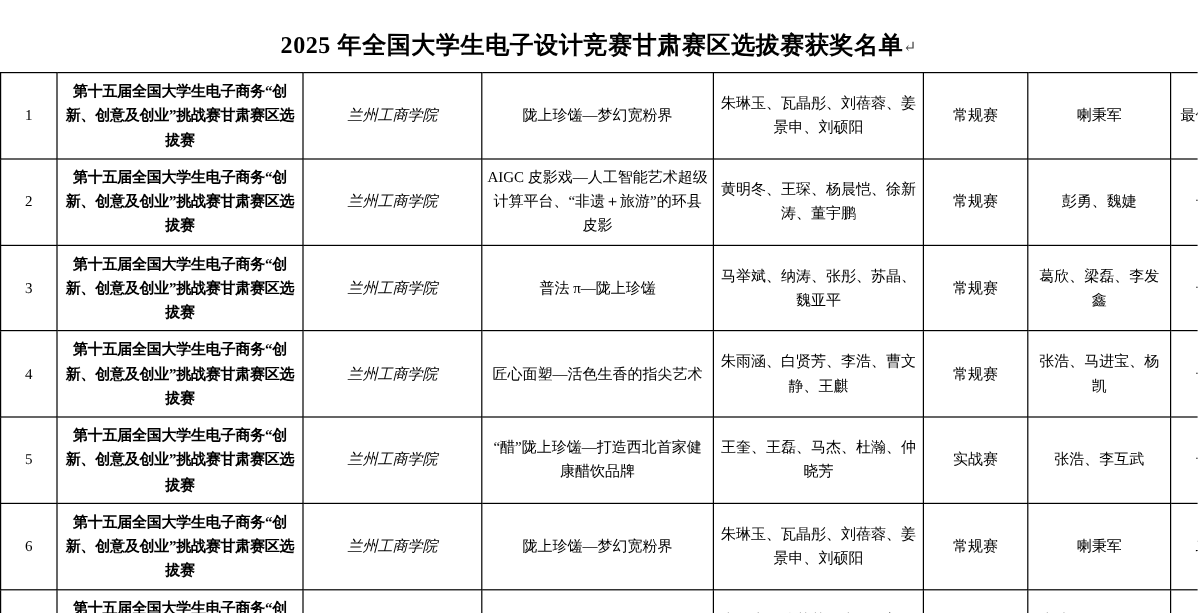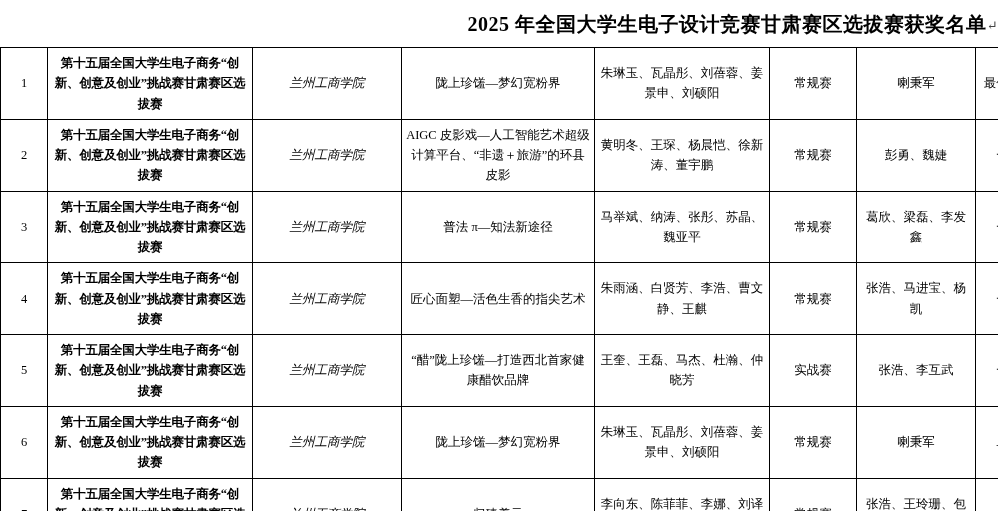--- a/index.html
+++ b/index.html
@@ -14,25 +14,25 @@
     color: #000000;
     overflow: hidden;
   }
   .page {
     width: 998px;
     height: 511px;
     position: relative;
     box-sizing: border-box;
   }
   .doc-title {
-    text-align: right;
+    text-align: center;
     font-size: 20px;
     font-weight: bold;
     letter-spacing: 0.5px;
-    padding-top: 11px;
+    padding-top: 24px;
     padding-bottom: 9px;
     font-family: "Liberation Serif", "DejaVu Serif", serif;
   }
   .doc-title .pilcrow {
     font-weight: normal;
     font-size: 13px;
     color: #444;
     vertical-align: middle;
   }
   table.award-table {
@@ -119,21 +119,21 @@
         <td class="col-members">黄明冬、王琛、杨晨恺、徐新涛、董宇鹏</td>
         <td class="col-type">常规赛</td>
         <td class="col-advisors">彭勇、魏婕</td>
         <td class="col-prize">一等奖</td>
       </tr>
 
       <tr>
         <td class="col-index">3</td>
         <td class="col-contest">第十五届全国大学生电子商务“创新、创意及创业”挑战赛甘肃赛区选拔赛</td>
         <td class="col-school">兰州工商学院</td>
-        <td class="col-project">普法 π—知法新途径</td>
+        <td class="col-project">普法 π—陇上珍馐</td>
         <td class="col-members">马举斌、纳涛、张彤、苏晶、魏亚平</td>
         <td class="col-type">常规赛</td>
         <td class="col-advisors">葛欣、梁磊、李发鑫</td>
         <td class="col-prize">一等奖</td>
       </tr>
 
       <tr>
         <td class="col-index">4</td>
         <td class="col-contest">第十五届全国大学生电子商务“创新、创意及创业”挑战赛甘肃赛区选拔赛</td>
         <td class="col-school">兰州工商学院</td>

